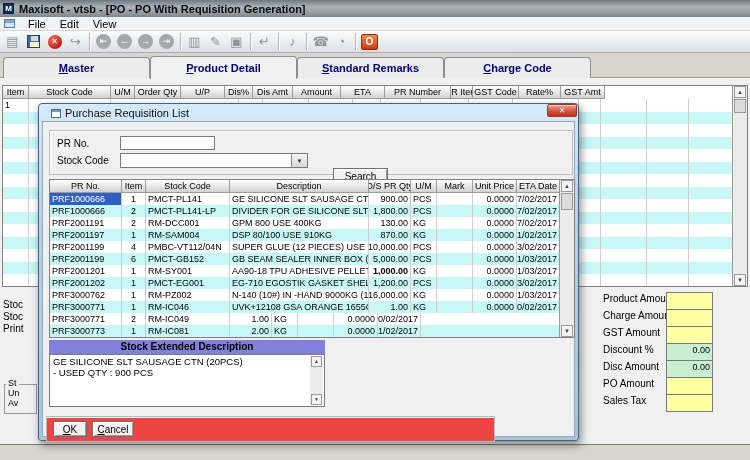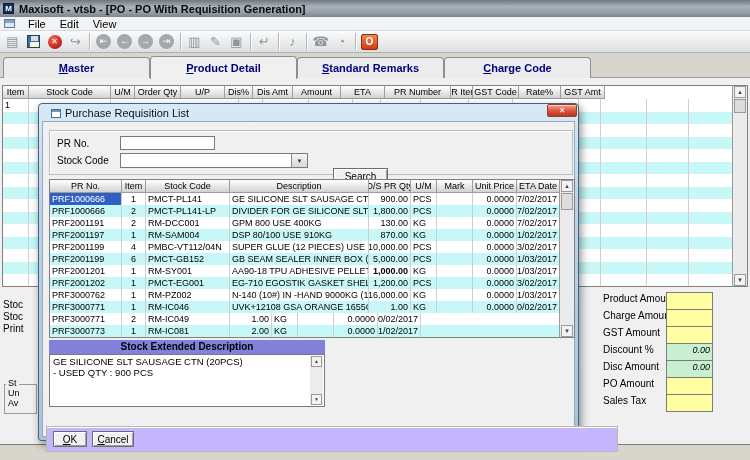--- a/index.html
+++ b/index.html
@@ -72,21 +72,21 @@
   .frag { position:absolute; font-size:10px; width:35px; overflow:hidden; white-space:nowrap; }
   .left-groupbox { position:absolute; left:4px; top:384px; width:33px; height:30px; border:1px solid #9a9a9a; }
   .gb-title { position:absolute; left:6px; top:378px; background:#f0f0f0; font-size:9px; padding:0 2px; }
   .gb-line { position:absolute; left:8px; font-size:9px; white-space:nowrap; }
 
   
   .amount-panel { position:absolute; left:603px; top:292px; width:110px; }
   .am-row { position:relative; height:13px; margin-bottom:4px; }
   .am-label { position:absolute; left:0; top:1px; font-size:10px; white-space:nowrap; }
   .am-field { position:absolute; right:0; top:0; width:47px; height:18px; border:1px solid #7a7a7a;
-    font-size:9px; text-align:right; padding:1px 2px 0 0;font-style:italic; }
+    font-size:9px; text-align:right; padding:1px 2px 0 0; }
   .am-field.yellow { background:#ffffa2; } .am-field.green { background:#c8efd0; }
 
   
   .dialog { position:absolute; left:38px; top:103px; width:541px; height:338px; z-index:10;
     background:linear-gradient(180deg,#d7eaf9 0%,#b9d4e8 30%,#a7c4da 100%);
     border:1px solid #46627c; border-radius:4px 4px 3px 3px; box-shadow:2px 4px 9px rgba(0,0,0,.45); }
   .dlg-titlebar { position:absolute; left:12px; top:2px; right:3px; height:14px; display:flex; align-items:center; }
   .dlg-icon { width:10px; height:9px; border:1px solid #4a6a90; background:#fff; position:relative; margin-right:4px; }
   .dlg-icon:before { content:""; position:absolute; left:0; top:0; right:0; height:2px; background:#6f97c0; }
   .dlg-title { font-size:11px; color:#111; }
@@ -107,21 +107,21 @@
   .combo-btn { position:absolute; right:0; top:0; bottom:0; width:16px; background:linear-gradient(180deg,#f4f4f4,#d8d8d8);
     border-left:1px solid #8a8a8a; font-size:6px; color:#333; display:flex; align-items:center; justify-content:center; }
 
   .ext-header { position:absolute; left:6px; top:218px; width:276px; height:14px; background:#8181dc;
     font-weight:bold; font-size:10px; text-align:center; line-height:14px; }
   .ext-text { position:absolute; left:6px; top:232px; width:276px; height:53px; background:#fff;
     border:1px solid #7a7a7a; font-size:9.5px; padding:1px 16px 1px 3px; line-height:11px; }
   .ext-sbar { position:absolute; right:1px; top:1px; bottom:1px; width:13px; background:#ececec; }
   .ext-sbar .sb-btn { height:11px; font-size:5px; }
 
-  .btn-panel { position:absolute; left:3px; top:304px; width:572px; height:26px; background:#c4b5fd;
+  .btn-panel { position:absolute; left:3px; top:294px; width:449px; height:26px; background:#ef4444;
     border:1px solid #b8b8b8; box-shadow:inset 0 1px 0 #fff; }
   .ok-btn { position:absolute; left:6px; top:4px; width:34px; height:16px; }
   .cancel-btn { position:absolute; left:45px; top:4px; width:42px; height:16px; }
 
   u { text-decoration:underline; }
 </style>
 </head>
 <body>
 
 <div class="screen">

